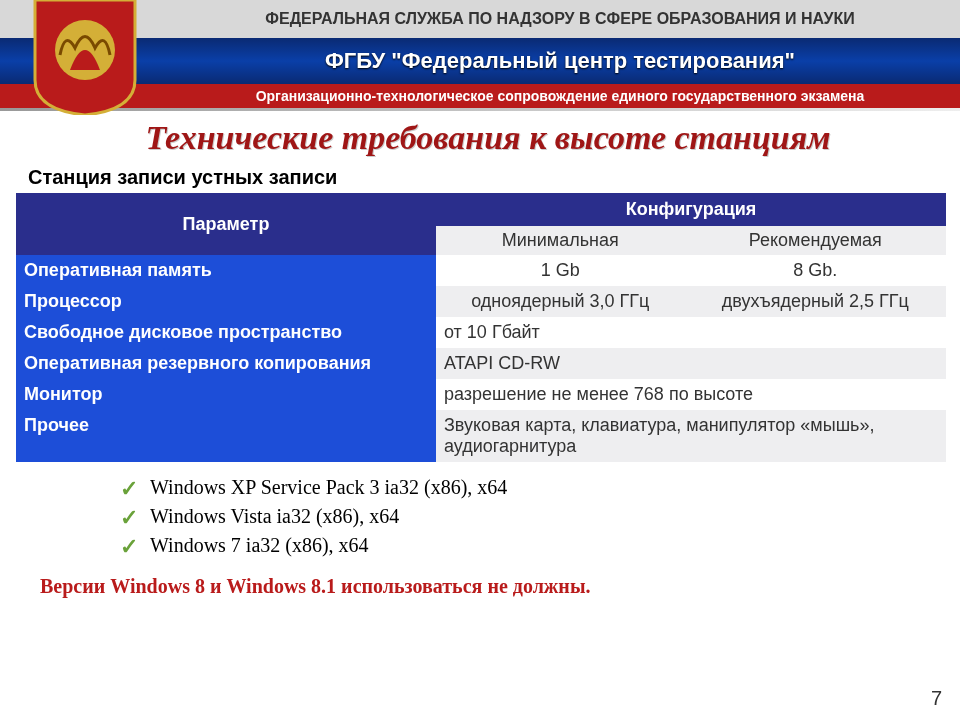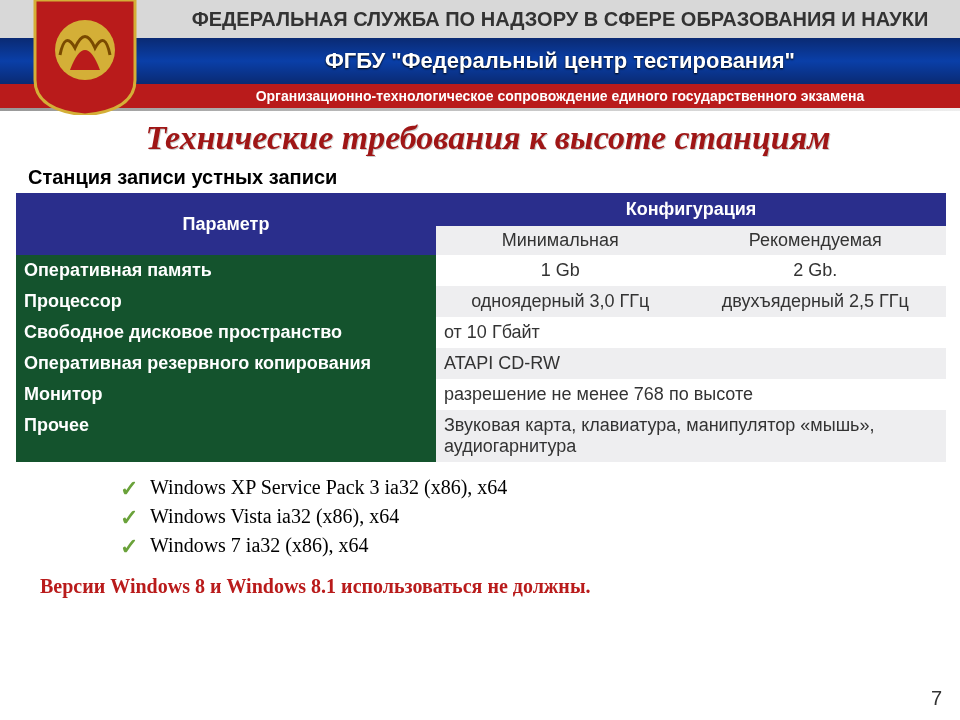--- a/index.html
+++ b/index.html
@@ -9,21 +9,21 @@
     font-family: Arial, sans-serif;
     background: #fff;
     position: relative;
     overflow: hidden;
   }
   .topbar {
     height: 38px;
     background: #d8d8d8;
     color: #333;
     font-weight: bold;
-    font-size: 20px;
+    font-size: 16px;
     text-align: center;
     line-height: 38px;
     padding-left: 160px;
   }
   .flagband {
     height: 46px;
     background: linear-gradient(180deg, #0a2a73 0%, #0a3fa8 50%, #0a2a73 100%);
     display: flex;
     align-items: center;
     justify-content: center;
@@ -95,21 +95,21 @@
     padding: 6px;
   }
   table.req th.sub {
     background: #eeeef0;
     color: #333;
     font-weight: normal;
     text-align: center;
     padding: 4px;
   }
   table.req td.label {
-    background: #14532d;
+    background: #1d4ed8;
     color: #fff;
     font-weight: bold;
     padding: 5px 8px;
     text-align: left;
     vertical-align: top;
   }
   table.req td.val {
     color: #333;
     padding: 5px 8px;
     text-align: center;
@@ -188,21 +188,21 @@
     <th class="param" rowspan="2">Параметр</th>
     <th class="config" colspan="2">Конфигурация</th>
   </tr>
   <tr>
     <th class="sub">Минимальная</th>
     <th class="sub">Рекомендуемая</th>
   </tr>
   <tr>
     <td class="label">Оперативная память</td>
     <td class="val">1 Gb</td>
-    <td class="val">2 Gb.</td>
+    <td class="val">8 Gb.</td>
   </tr>
   <tr class="stripe">
     <td class="label">Процессор</td>
     <td class="val">одноядерный 3,0 ГГц</td>
     <td class="val">двухъядерный 2,5 ГГц</td>
   </tr>
   <tr>
     <td class="label">Свободное дисковое пространство</td>
     <td class="valleft" colspan="2">от 10 Гбайт</td>
   </tr>

